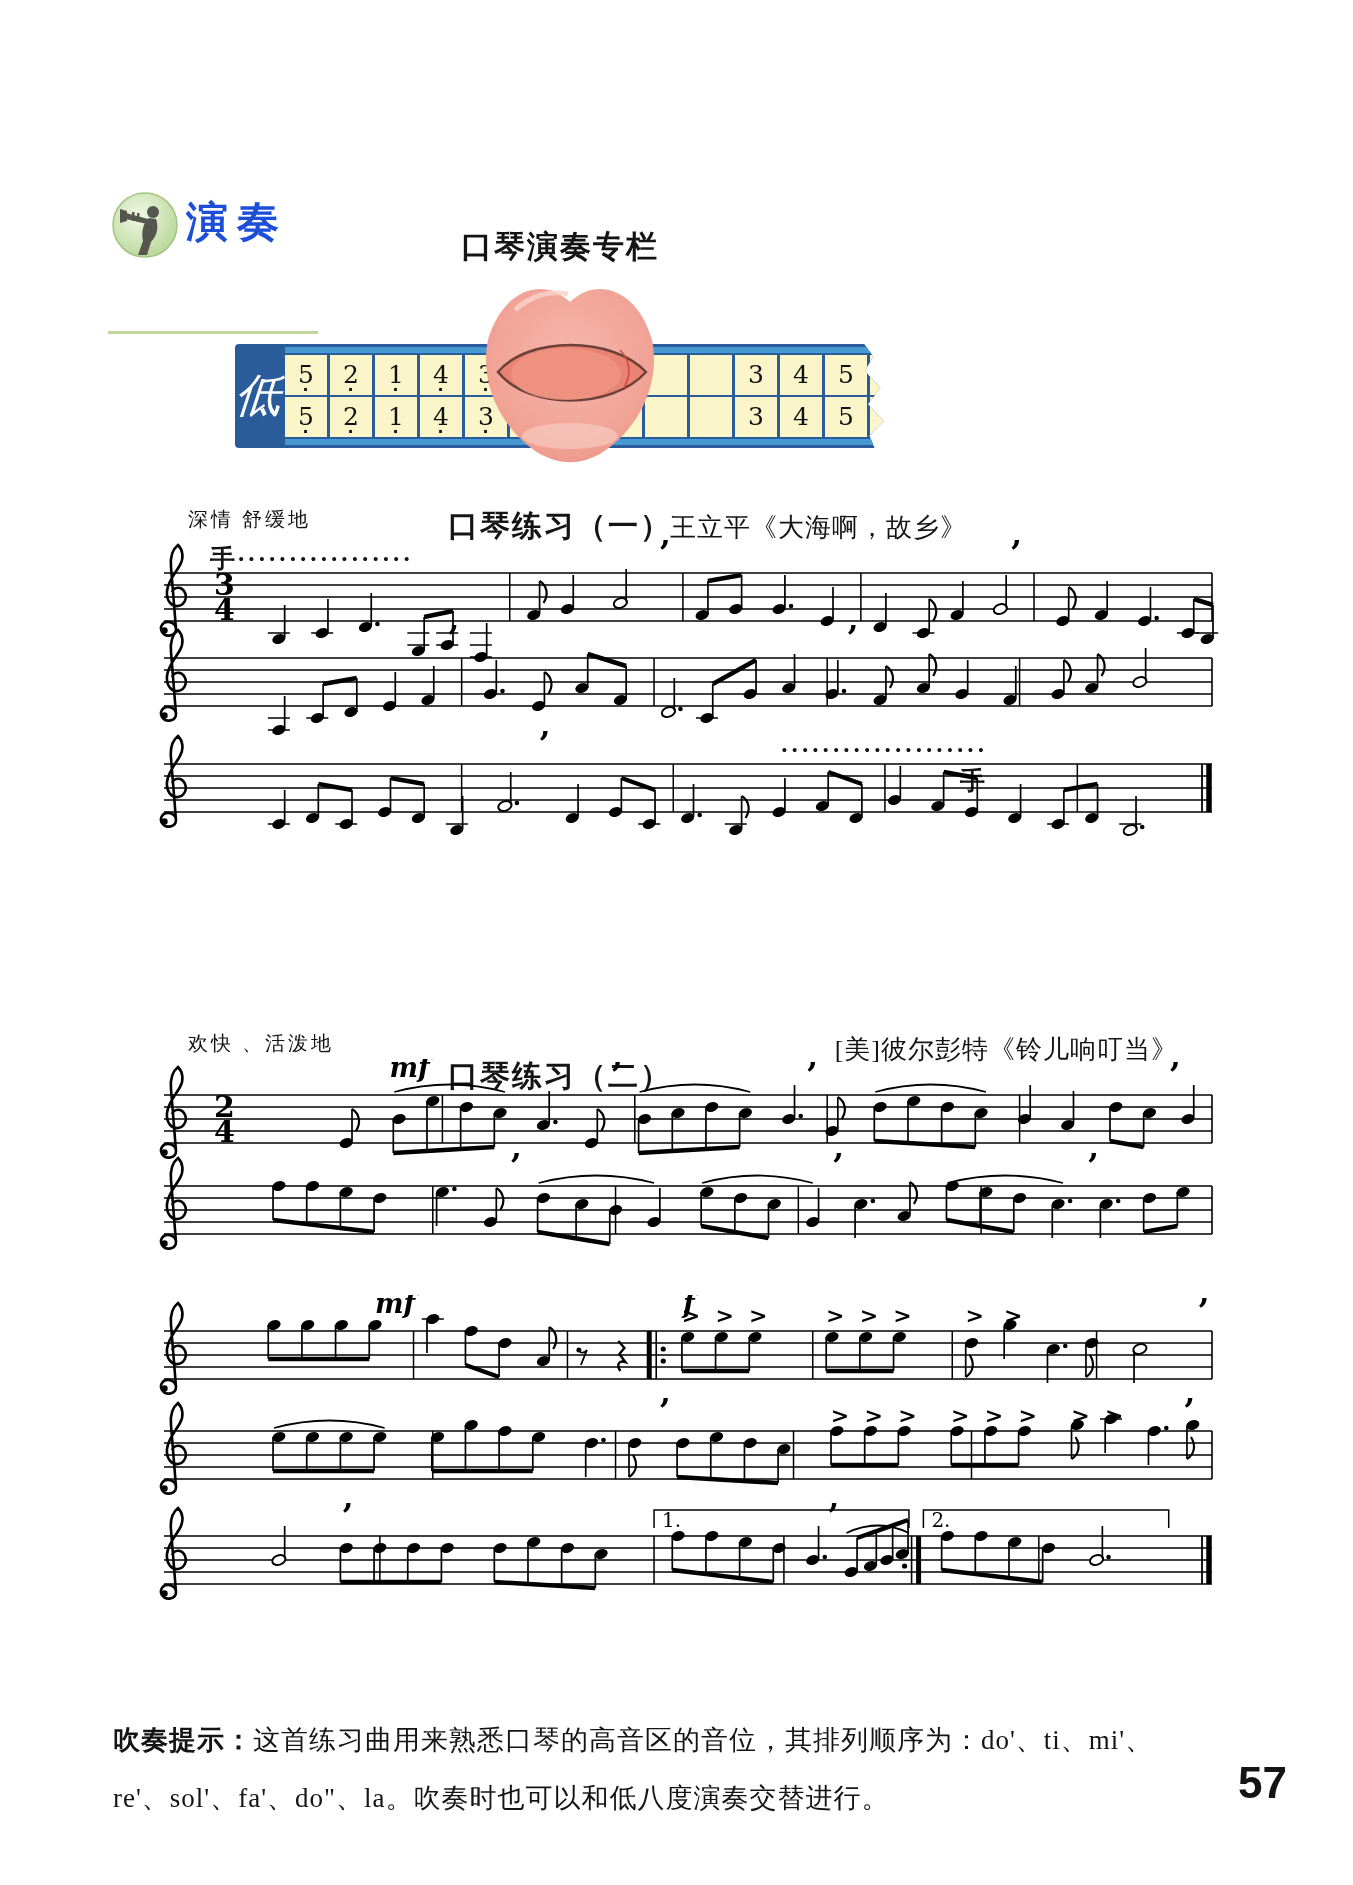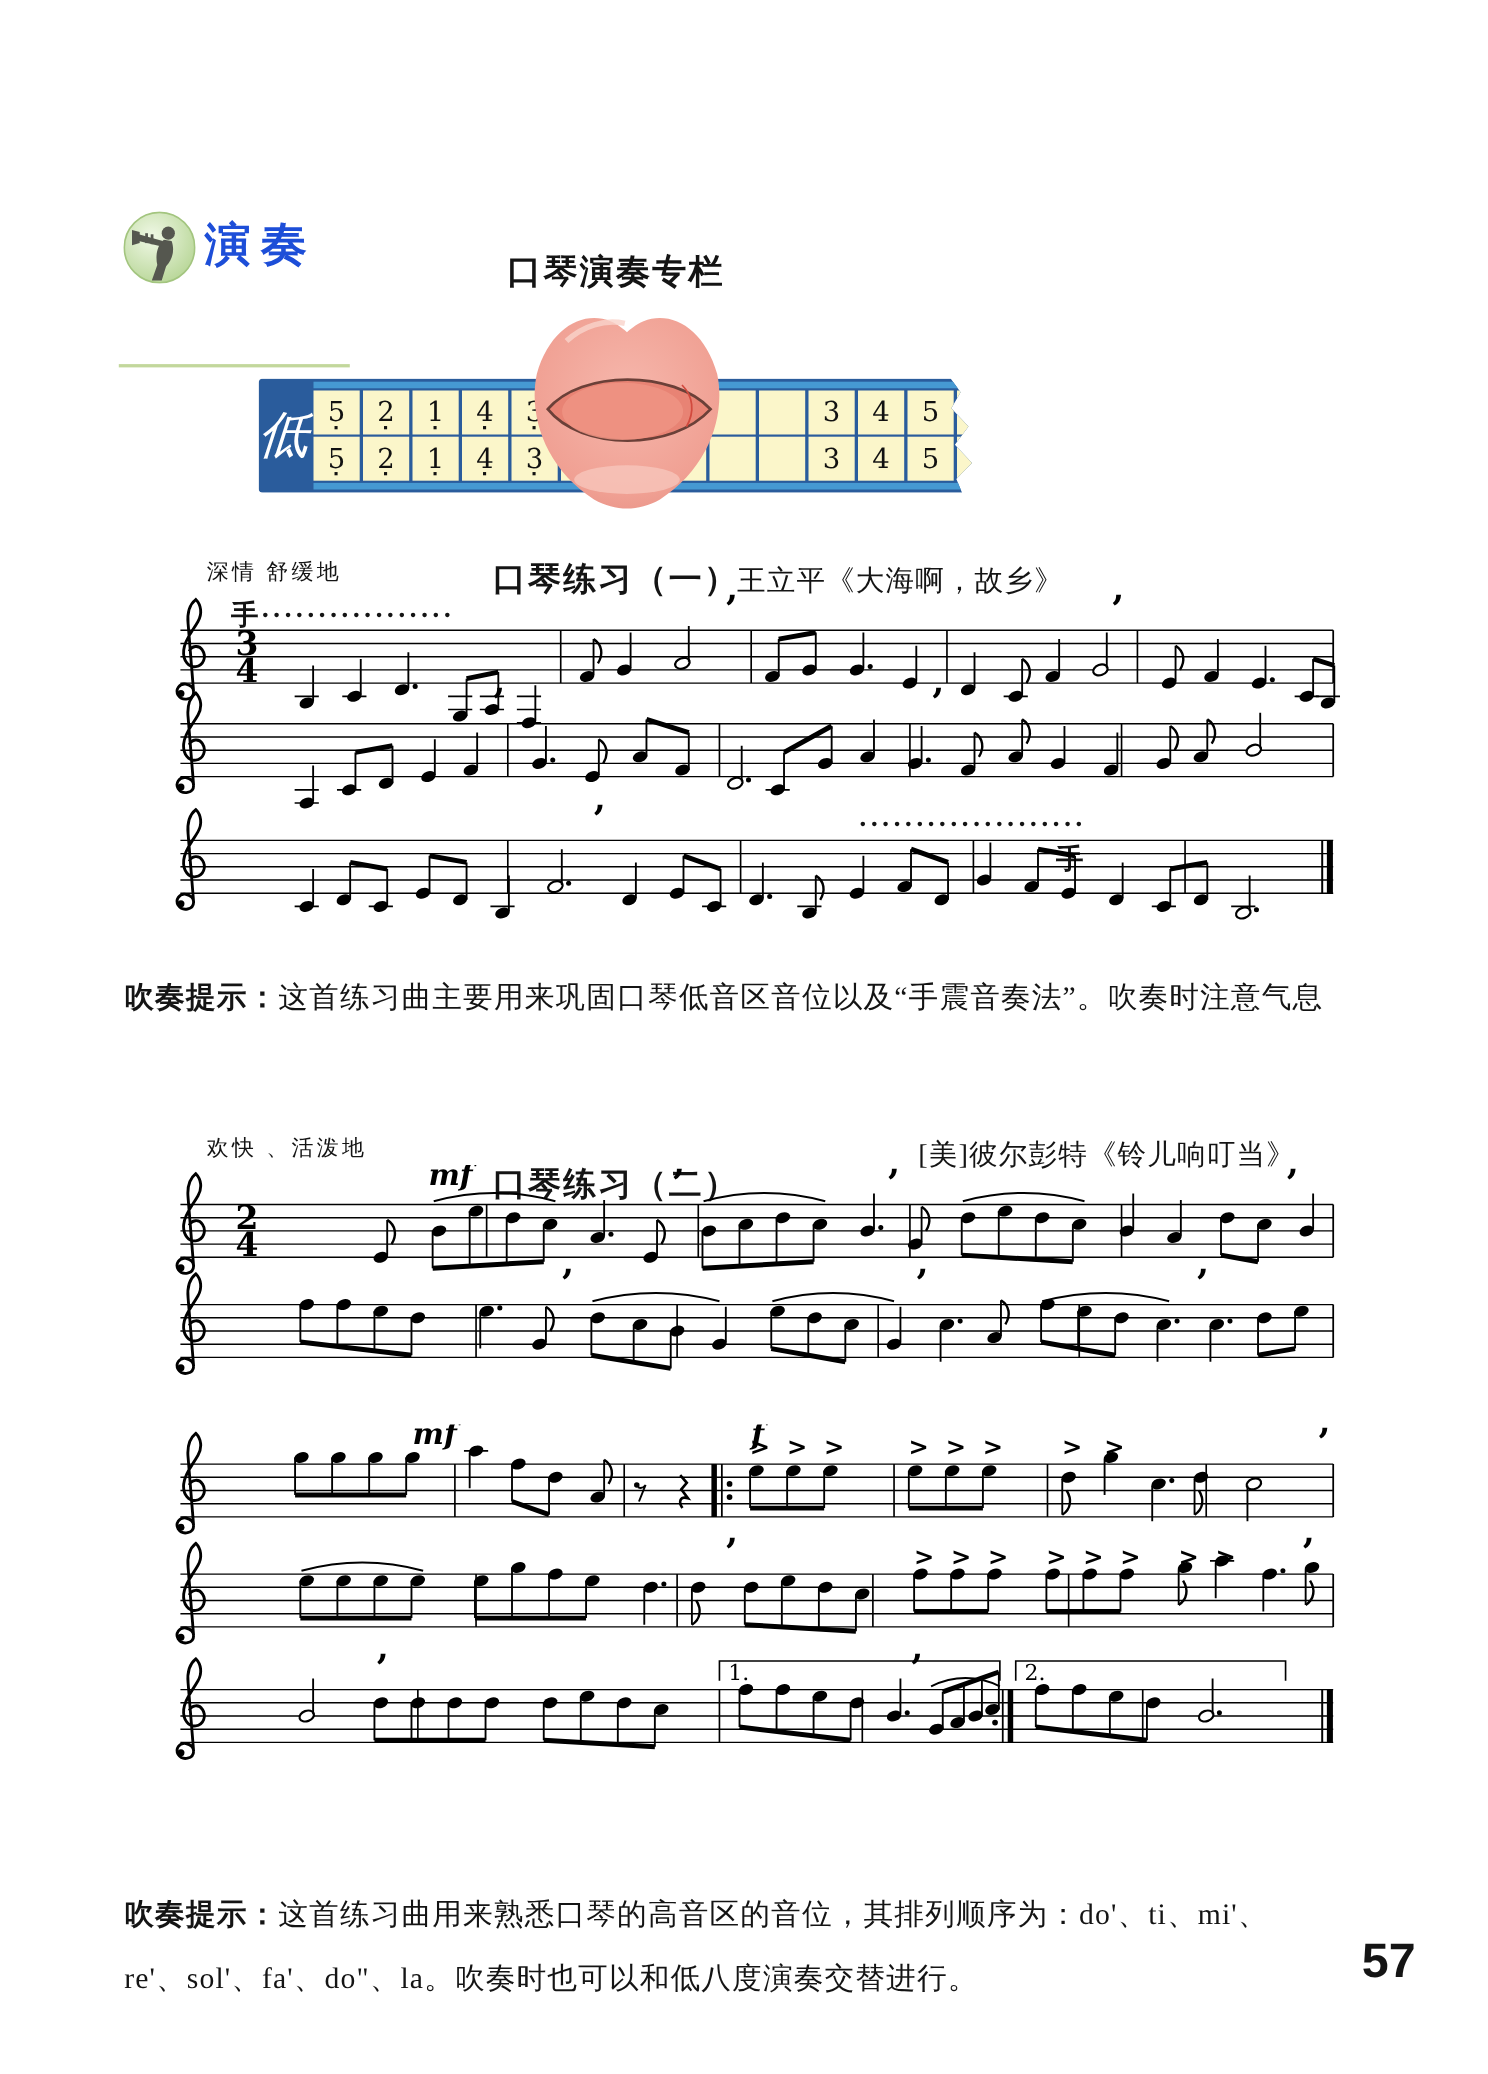--- a/index.html
+++ b/index.html
@@ -248,23 +248,20 @@
     <ellipse cx="100" cy="158" rx="48" ry="13" fill="#f8cac0" opacity="0.7"></ellipse>
     <path d="M45,32 C60,18 80,12 98,16" stroke="#f9d3ca" stroke-width="5" fill="none" opacity="0.8"></path>
   </svg>
 
   <div class="abs ex-title" style="left:0;top:466px;width:1120px">口琴练习（一）</div>
   <div class="abs tempo" style="left:188px;top:506px">深情  舒缓地</div>
   <div class="abs credit" style="left:577px;top:510px;width:390px">王立平《大海啊，故乡》</div>
   <div class="abs hand" style="left:210px;top:542px">手·················</div>
   <div class="abs hand" style="left:762px;top:736px;width:225px;text-align:right">····················手</div>
 
-  <div class="abs tips-line" style="left:113px;top:888px;width:1135px">
-    <span class="tips-label">吹奏提示：</span><span class="tips-body">这首练习曲主要用来巩固口琴低音区音位以及“手震音奏法”。吹奏时注意气息</span>
-  </div>
 
   <div class="abs ex-title" style="left:0;top:1016px;width:1120px">口琴练习（二）</div>
   <div class="abs tempo" style="left:188px;top:1030px">欢快 、活泼地</div>
   <div class="abs credit" style="left:700px;top:1032px;width:478px">[美]彼尔彭特《铃儿响叮当》</div>
 
   <div class="abs tips-line" style="left:113px;top:1722px;width:1135px">
     <span class="tips-label">吹奏提示：</span><span class="tips-body">这首练习曲用来熟悉口琴的高音区的音位，其排列顺序为：do'、ti、mi'、</span>
   </div>
   <div class="abs tips-line tips-body" style="left:113px;top:1780px;width:1135px">re'、sol'、fa'、do"、la。吹奏时也可以和低八度演奏交替进行。</div>
 

